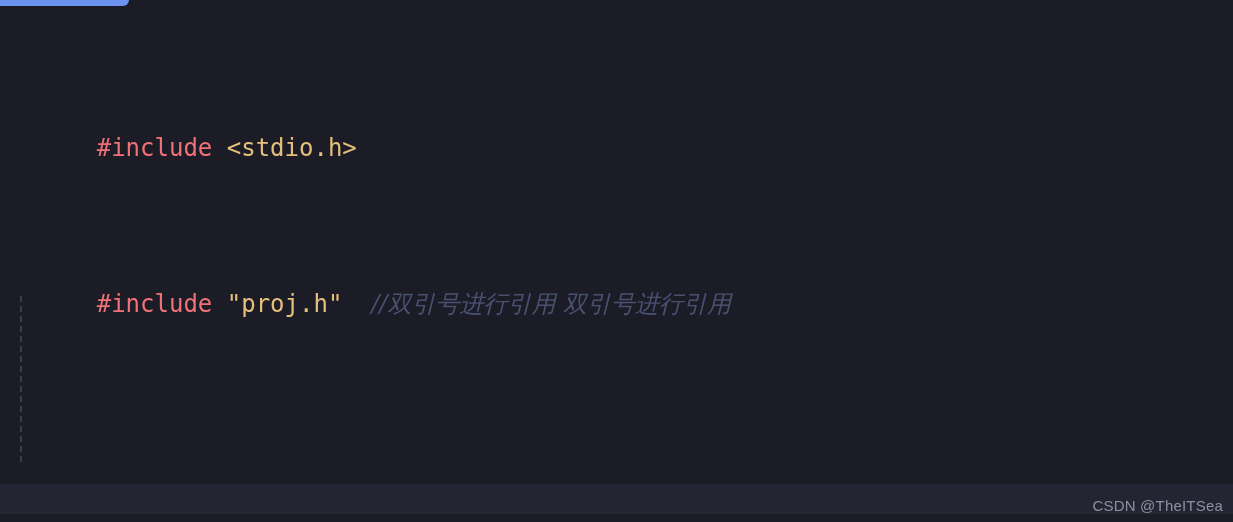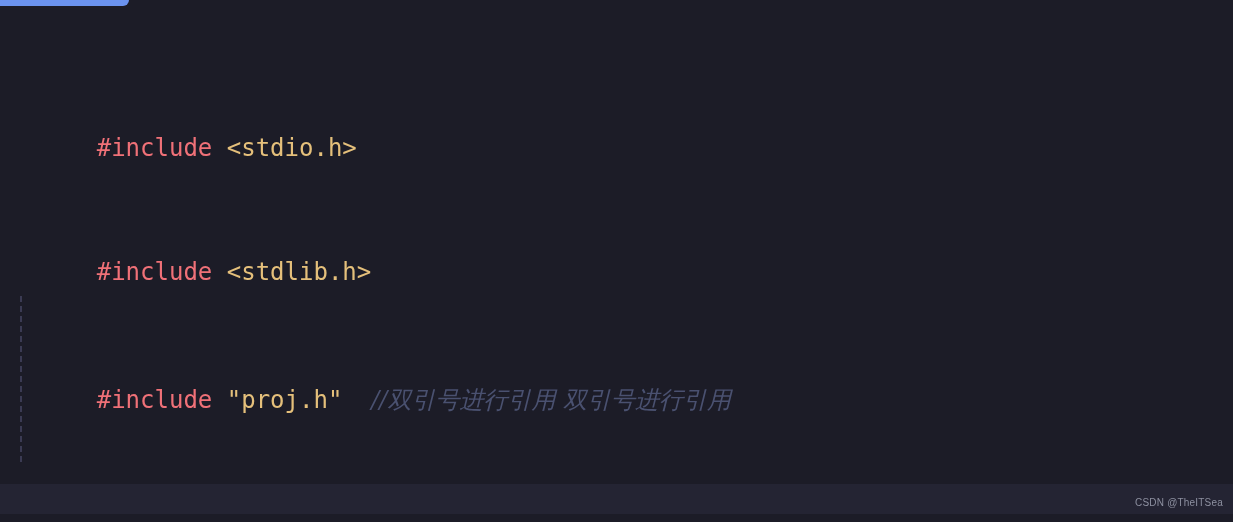--- a/index.html
+++ b/index.html
@@ -73,43 +73,40 @@
     color: #4a5170;
     font-style: italic;
     font-family: "DejaVu Serif", "Liberation Serif", serif;
   }
 
   #watermark {
     position: absolute;
     right: 10px;
     top: 497px;
     font-family: "Liberation Sans", sans-serif;
-    font-size: 10px;
+    font-size: 15px;
     color: #8d90a0;
     letter-spacing: 0.2px;
   }
 </style>
 </head>
 <body>
 
 <div id="editor">
 
   <div id="tab-bar"></div>
   <div id="current-line"></div>
   <div id="indent-guide"></div>
 
   <div class="code">
 
     <div class="line" style="padding-top:4px; height:28px;">
       <span class="t-pre">#include</span><span class="t-ident"> </span><span class="t-header">&lt;stdio.h&gt;</span>
     </div>
 
-    <div class="line">
-      <span class="t-pre">#include</span><span class="t-ident"> </span><span class="t-header">&lt;stdlib.h&gt;</span>
-    </div>
 
     <div class="line">
       <span class="t-pre">#include</span><span class="t-ident"> </span><span class="t-header">"proj.h"</span><span class="t-ident">  </span><span class="t-cmt">//双引号进行引用 双引号进行引用</span>
     </div>
 
     <div class="line">
       <span></span>
     </div>
 
     

